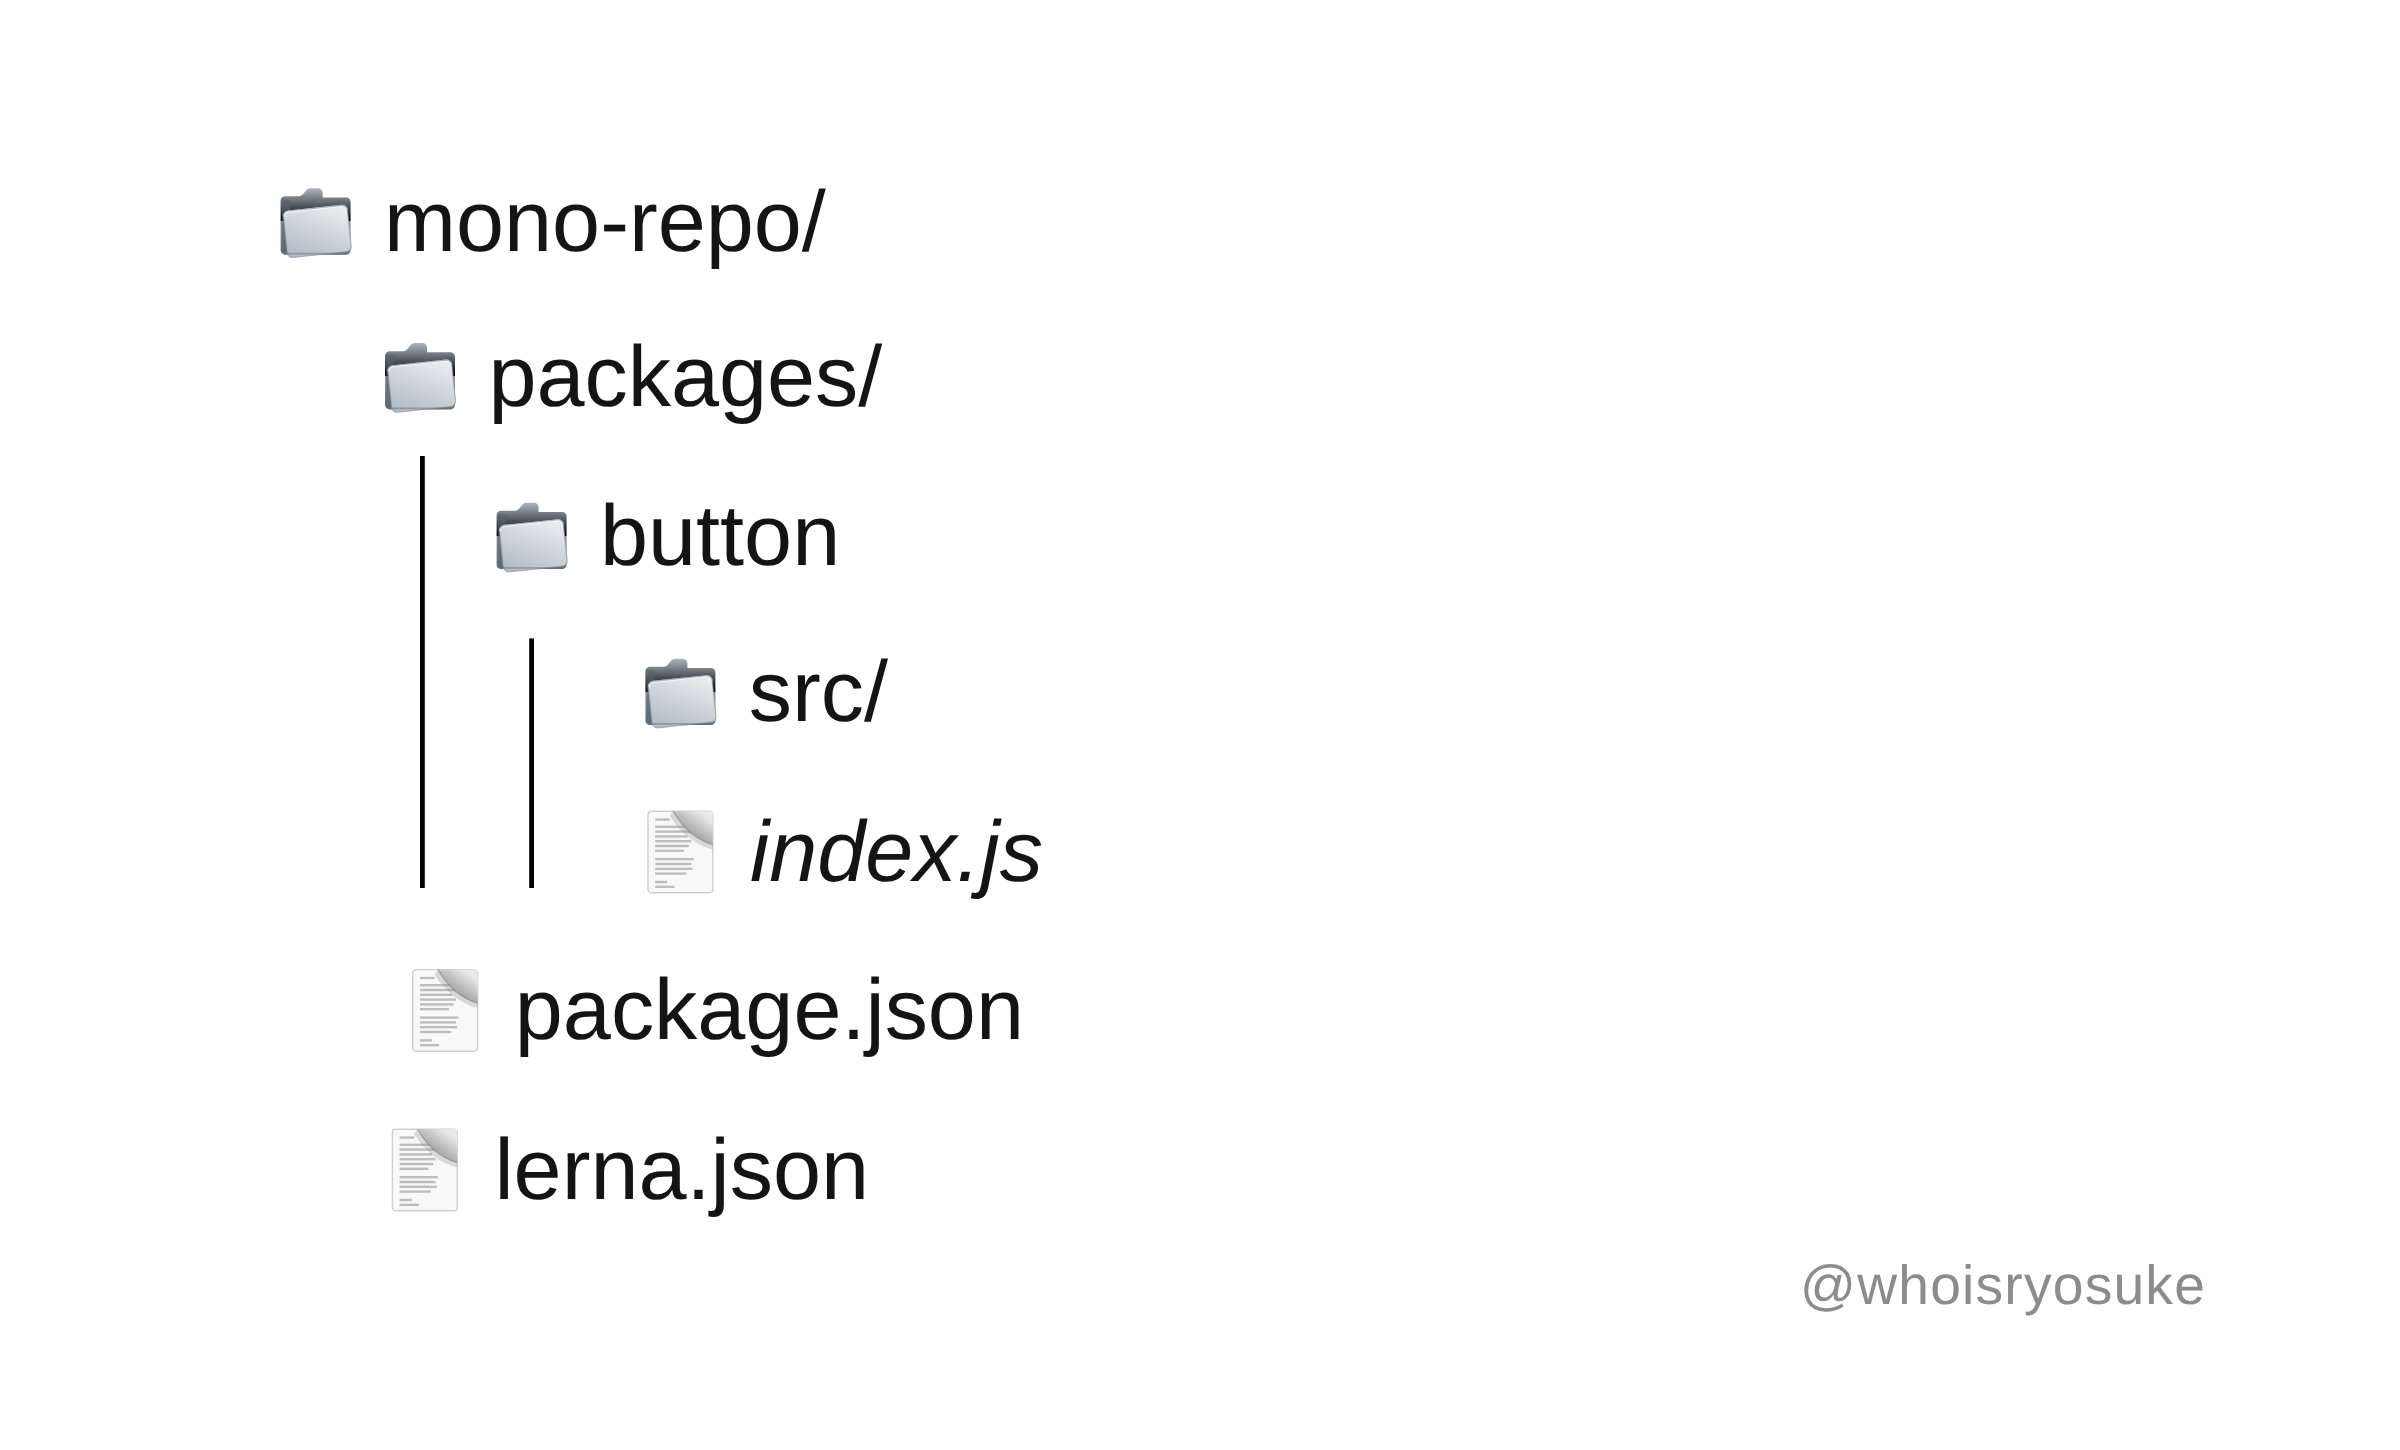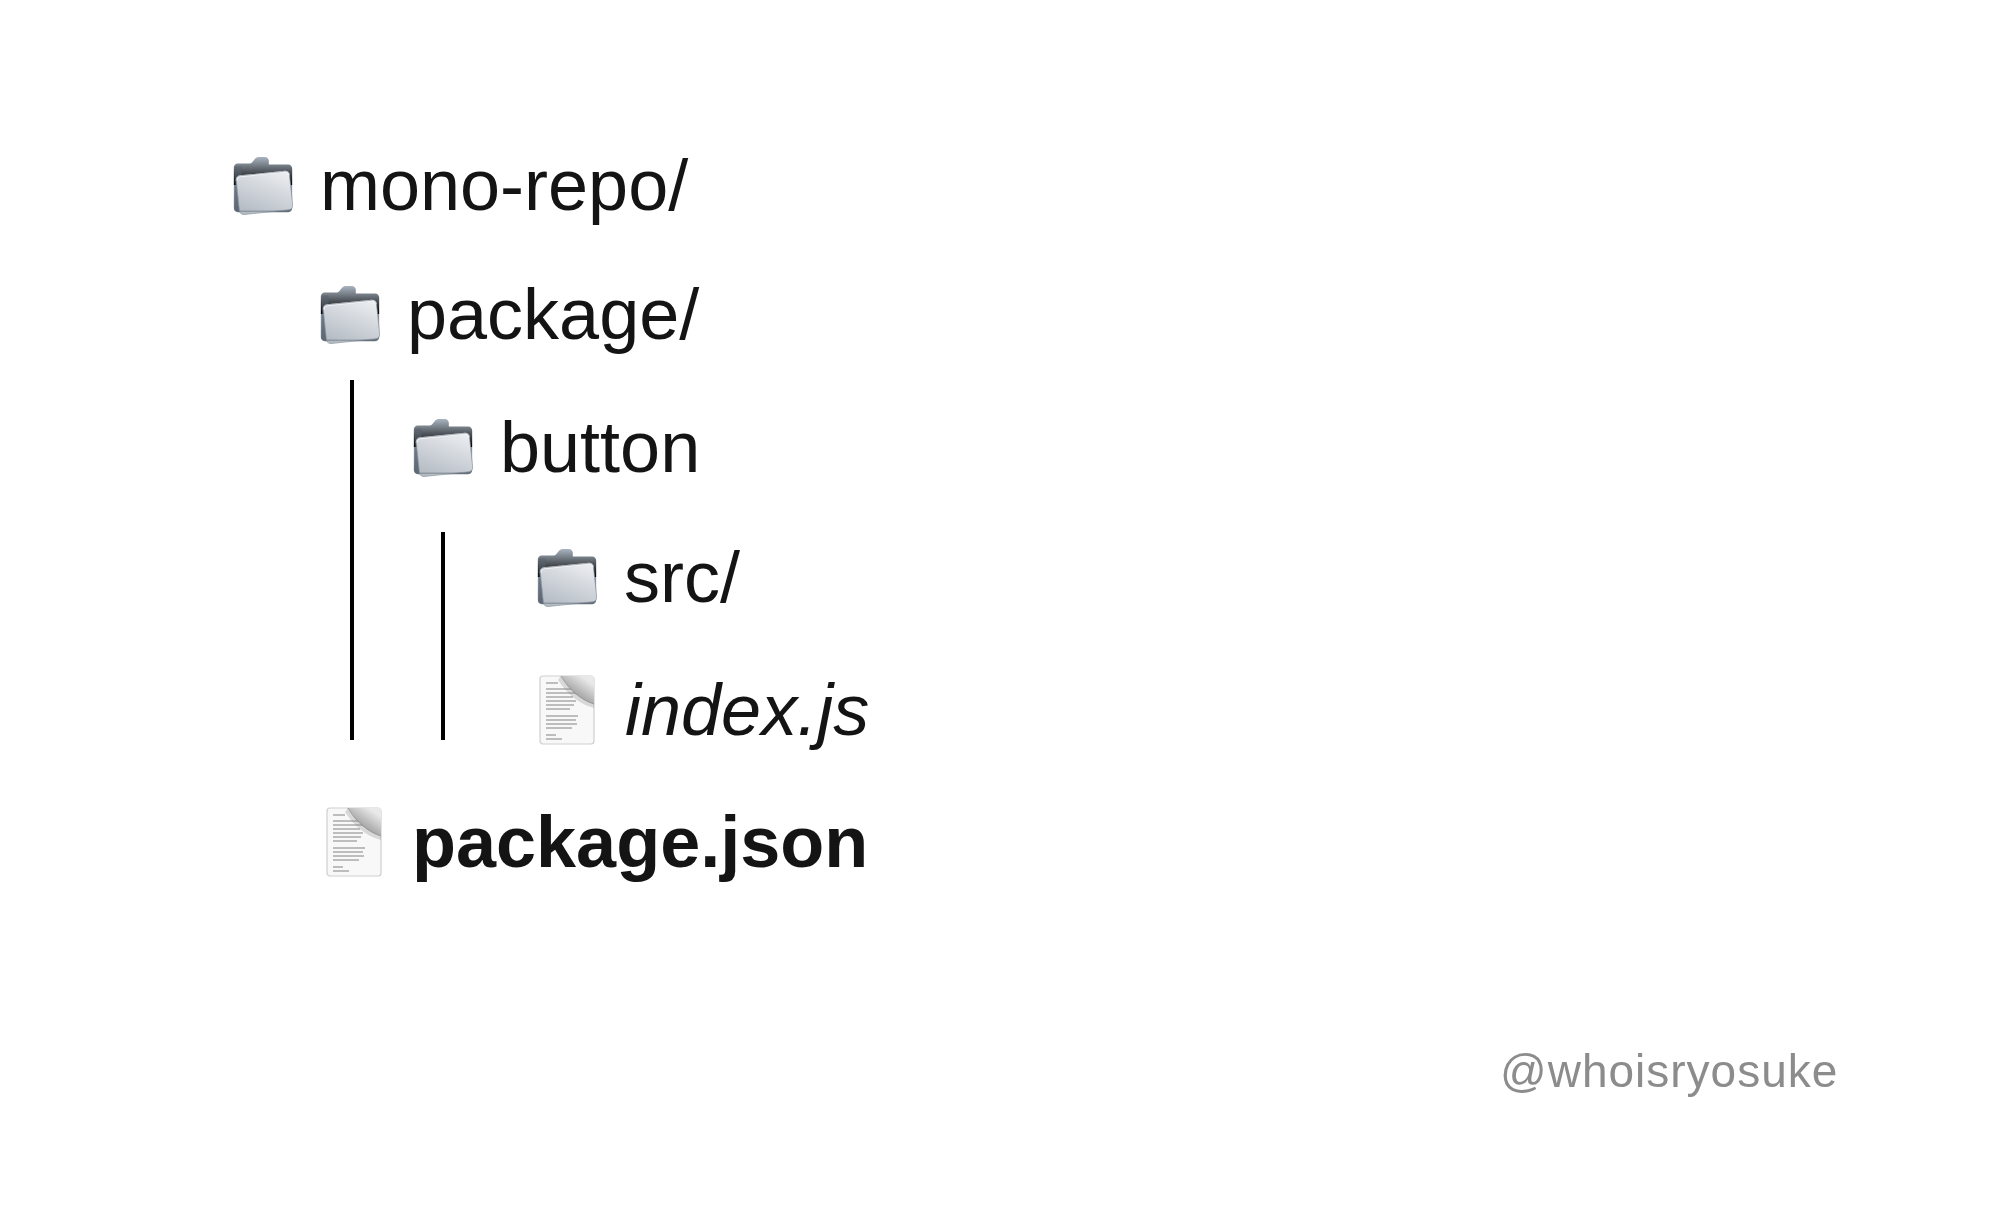--- a/index.html
+++ b/index.html
@@ -24,21 +24,21 @@
     letter-spacing:0;
     white-space:nowrap;
   }
   .folder-row{gap:22px;}
   .file-row{gap:26px;}
   .row1{left:228px;top:148px;}
   .row2{left:315px;top:277px;}
   .row3{left:408px;top:410px;text-align:right;}
   .row4{left:532px;top:540px;}
   .row5{left:535px;top:673px;font-style:italic;}
-  .row6{left:322px;top:805px;font-weight:bold;}
+  .row6{left:339px;top:805px;}
   .row7{left:322px;top:938px;}
   .guide-line{
     position:absolute;
     width:4px;
     background:#000000;
   }
   .guide-line-1{left:350px;top:380px;height:360px;}
   .guide-line-2{left:441px;top:532px;height:208px;}
   .watermark{
     position:absolute;
@@ -117,21 +117,21 @@
     <svg class="icon" width="70" height="70">
         <use href="#sym-folder"></use>
       </svg>
     <span class="label">mono-repo/</span>
   </div>
 
   <div class="tree-row folder-row row2">
     <svg class="icon" width="70" height="70">
         <use href="#sym-folder"></use>
       </svg>
-    <span class="label">package/</span>
+    <span class="label">packages/</span>
   </div>
 
   <div class="tree-row folder-row row3">
     <svg class="icon" width="70" height="70">
         <use href="#sym-folder"></use>
       </svg>
     <span class="label">button</span>
   </div>
 
   <div class="tree-row folder-row row4">
@@ -148,16 +148,22 @@
     <span class="label">index.js</span>
   </div>
 
   <div class="tree-row file-row row6">
     <svg class="icon" width="64" height="72">
         <use href="#sym-file"></use>
       </svg>
     <span class="label">package.json</span>
   </div>
 
+  <div class="tree-row file-row row7">
+    <svg class="icon" width="64" height="72">
+        <use href="#sym-file"></use>
+      </svg>
+    <span class="label">lerna.json</span>
+  </div>
 
   <div class="watermark">@whoisryosuke</div>
 
 </div>
 
 </body></html>

